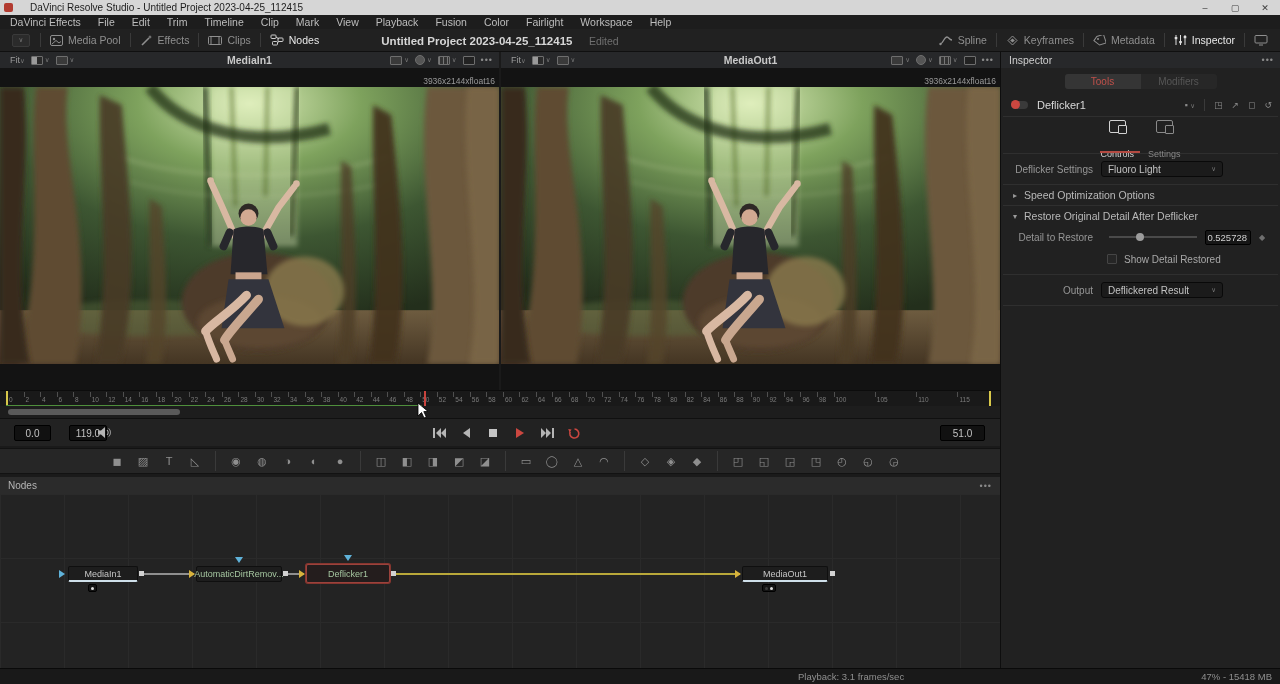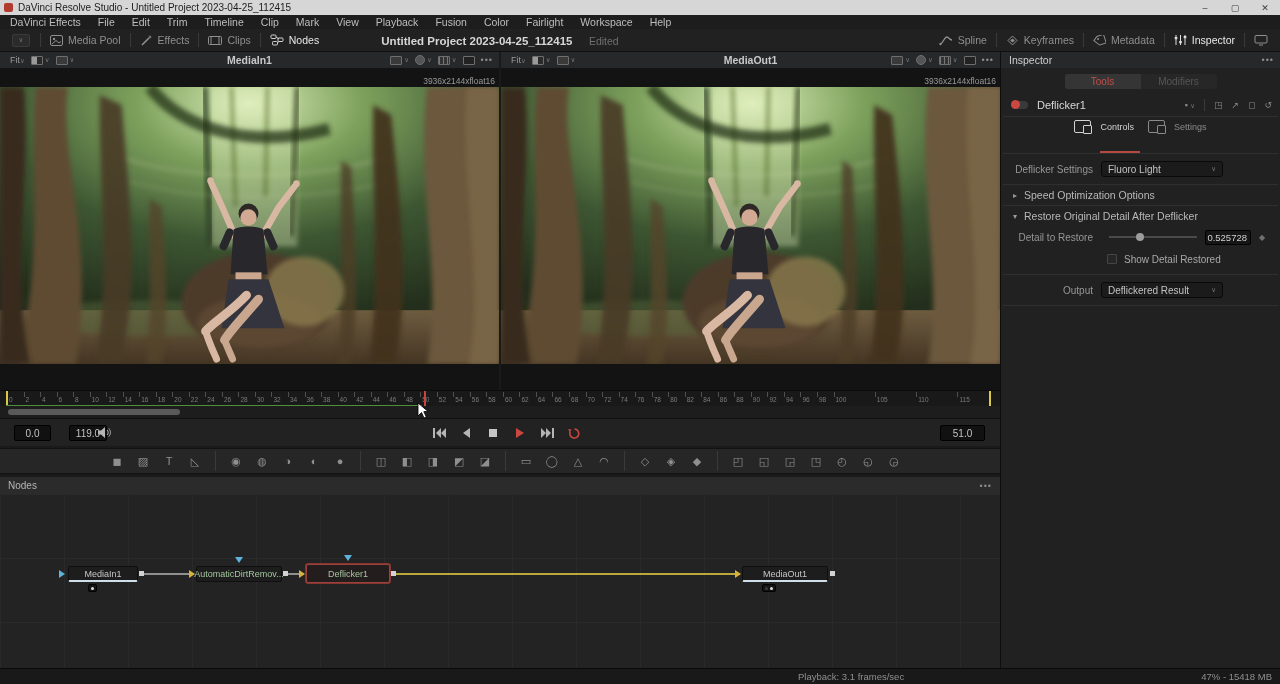--- a/index.html
+++ b/index.html
@@ -2,21 +2,21 @@
 <html><head>
 <meta charset="utf-8">
 <style>
   * { margin:0; padding:0; box-sizing:border-box; }
   html,body { width:1280px; height:684px; overflow:hidden; background:#000;
               font-family:"Liberation Sans","DejaVu Sans",sans-serif; }
   .app { position:relative; width:1280px; height:684px; background:#212121; color:#c5c5c5; }
 
   
   .titlebar { position:absolute; top:0; left:0; width:1280px; height:15px; background:#d6d6d6;
-              display:flex; align-items:center; font-size:10px; color:#1c1c1c; }
+              display:flex; align-items:center; font-size:10px; color:#1c1c1c;gap:12px; }
   .appicon { width:9px; height:9px; border-radius:2px; background:#b23b30; margin:0 5px 0 4px; }
   .winbtns { position:absolute; right:0; top:0; height:15px; display:flex; }
   .winbtn { width:30px; height:15px; display:flex; align-items:center; justify-content:center;
             color:#3c3c3c; font-size:9px; }
 
   
   .menubar { position:absolute; top:15px; left:0; width:1280px; height:14px; background:#1d1d1d;
              display:flex; align-items:center; padding-left:10px; }
   .menu-item { font-size:10.5px; color:#bdbdbd; margin-right:17px; white-space:nowrap; }
 
@@ -126,21 +126,21 @@
   .tab.tools { background:#353535; color:#c0504a; }
   .tab.mods { color:#565656; }
   .nodehdr { position:relative; height:22px; display:flex; align-items:center; padding:0 10px; }
   .toggle { width:17px; height:8px; border-radius:4px; background:#3a3a3a; position:relative; margin-right:9px; }
   .toggle i { position:absolute; left:0; top:-1px; width:9px; height:9px; border-radius:50%; background:#cb4740; }
   .nodehdr .nname { color:#d8d8d8; font-size:11px; }
   .nodehdr-icons { position:absolute; right:8px; display:flex; align-items:center; gap:9px; color:#8a8a8a; font-size:9px; }
   .nh-sep { width:1px; height:12px; background:#3a3a3a; }
   .insp-div { height:1px; background:#2f2f2f; margin:0 2px; }
   .subtabs { position:relative; height:36px; display:flex; align-items:flex-start; justify-content:center; gap:14px; padding-top:3px; }
-  .subtab { display:flex; flex-direction:row; align-items:center; gap:9px; font-size:9px; color:#8a8a8a;justify-content:space-between; }
+  .subtab { display:flex; flex-direction:column; align-items:center; gap:16px; font-size:9px; color:#8a8a8a;justify-content:space-between; }
   .subtab.active { color:#d2d2d2; }
   .subtab .card { width:17px; height:13px; border:1px solid currentColor; border-radius:2px; position:relative; }
   .subtab .card:after { content:""; position:absolute; right:-2px; bottom:-2px; width:7px; height:7px;
                         border:1px solid currentColor; border-radius:1px; background:#212121; }
   .ctrl-underline { position:absolute; bottom:0; left:99px; width:40px; height:2px; background:#b44a42; }
   .irow { position:relative; height:22px; display:flex; align-items:center; }
   .ilabel { width:100px; text-align:right; color:#969696; font-size:10px; padding-right:8px; }
   .dd { width:122px; height:16px; background:#1b1b1b; border:1px solid #090909; border-radius:3px;
         color:#c2c2c2; font-size:10px; display:flex; align-items:center; justify-content:space-between; padding:0 6px; }
   .section { display:flex; align-items:center; height:20px; padding-left:12px; color:#b8b8b8; font-size:10.5px; gap:7px; }

